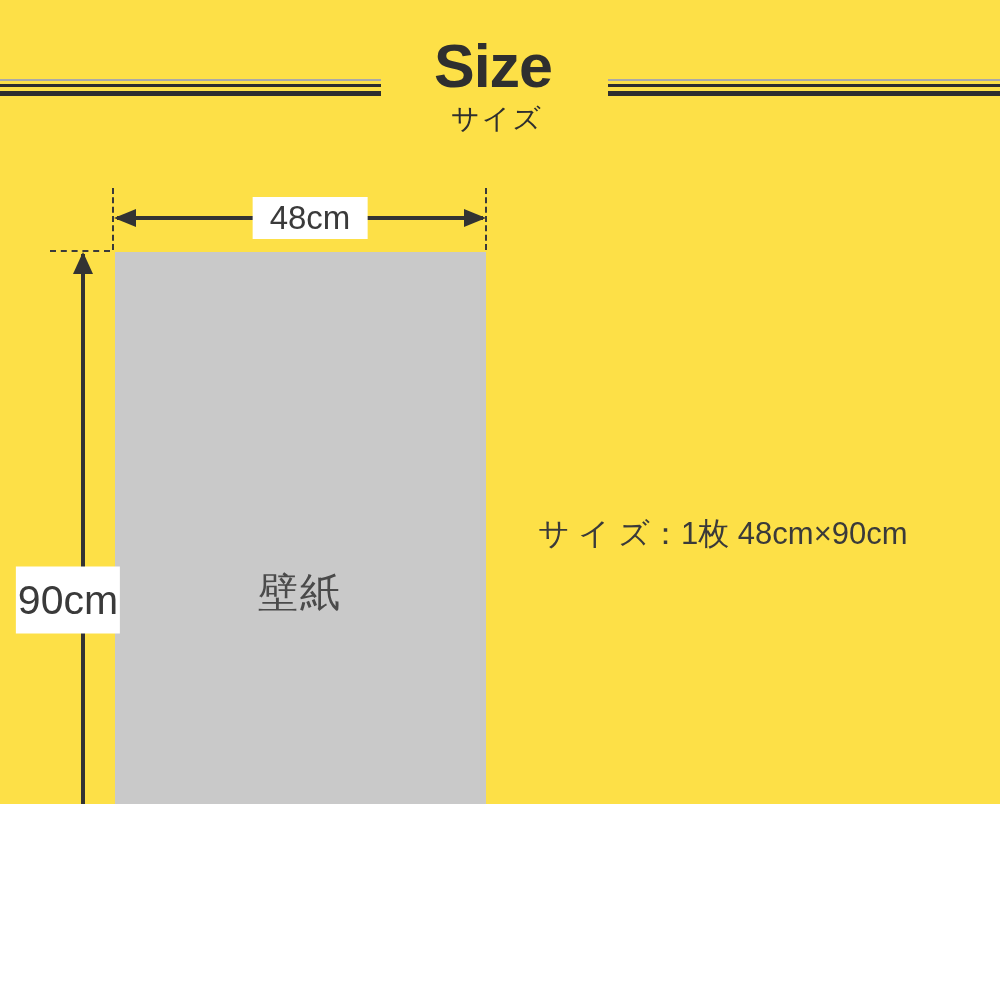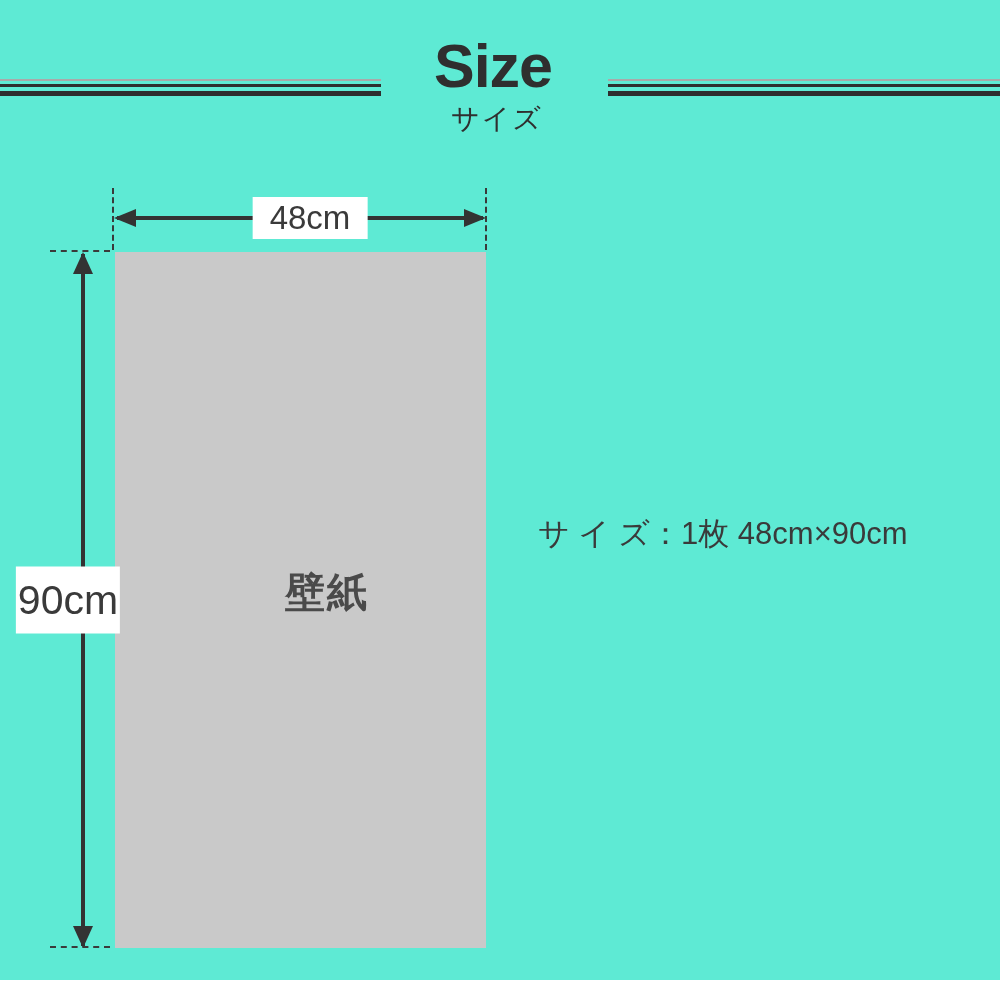--- a/index.html
+++ b/index.html
@@ -1,21 +1,21 @@
 <!DOCTYPE html>
 <html><head>
 <meta charset="utf-8">
 <style>
   html, body { margin: 0; padding: 0; background: #ffffff; }
   body { font-family: "Liberation Sans", sans-serif; }
   #stage {
     position: relative;
     width: 1000px;
-    height: 980px;
-    background: #5eead4;
+    height: 804px;
+    background: #fde047;
     overflow: hidden;
   }
 
   
   .rule-group { position: absolute; }
   .rule-thin  { position: absolute; left: 0; width: 100%; top: 0;  height: 2px;  background: #a9a9a9; }
   .rule-mid   { position: absolute; left: 0; width: 100%; top: 5px;  height: 3px; background: #2e2e2e; }
   .rule-thick { position: absolute; left: 0; width: 100%; top: 12px; height: 5px; background: #2e2e2e; }
 
   .title {
@@ -46,25 +46,24 @@
     position: absolute;
     left: 115px; top: 252px;
     width: 371px; height: 696px;
     background: #c9c9c9;
   }
   .panel-label {
     position: absolute;
     left: 300px; top: 592px;
     transform: translate(-50%, -50%);
     font-size: 40px;
-    font-weight: 700;
+    font-weight: 400;
     letter-spacing: 2px;
     color: #4a4a4a;
     white-space: nowrap;
-    margin-left: 27px;
   }
 
   .vdash {
     position: absolute;
     top: 188px; height: 62px; width: 0;
     border-left: 2px dashed #3a3a3a;
   }
   .vdash.left  { left: 112px; }
   .vdash.right { left: 485px; }
 

